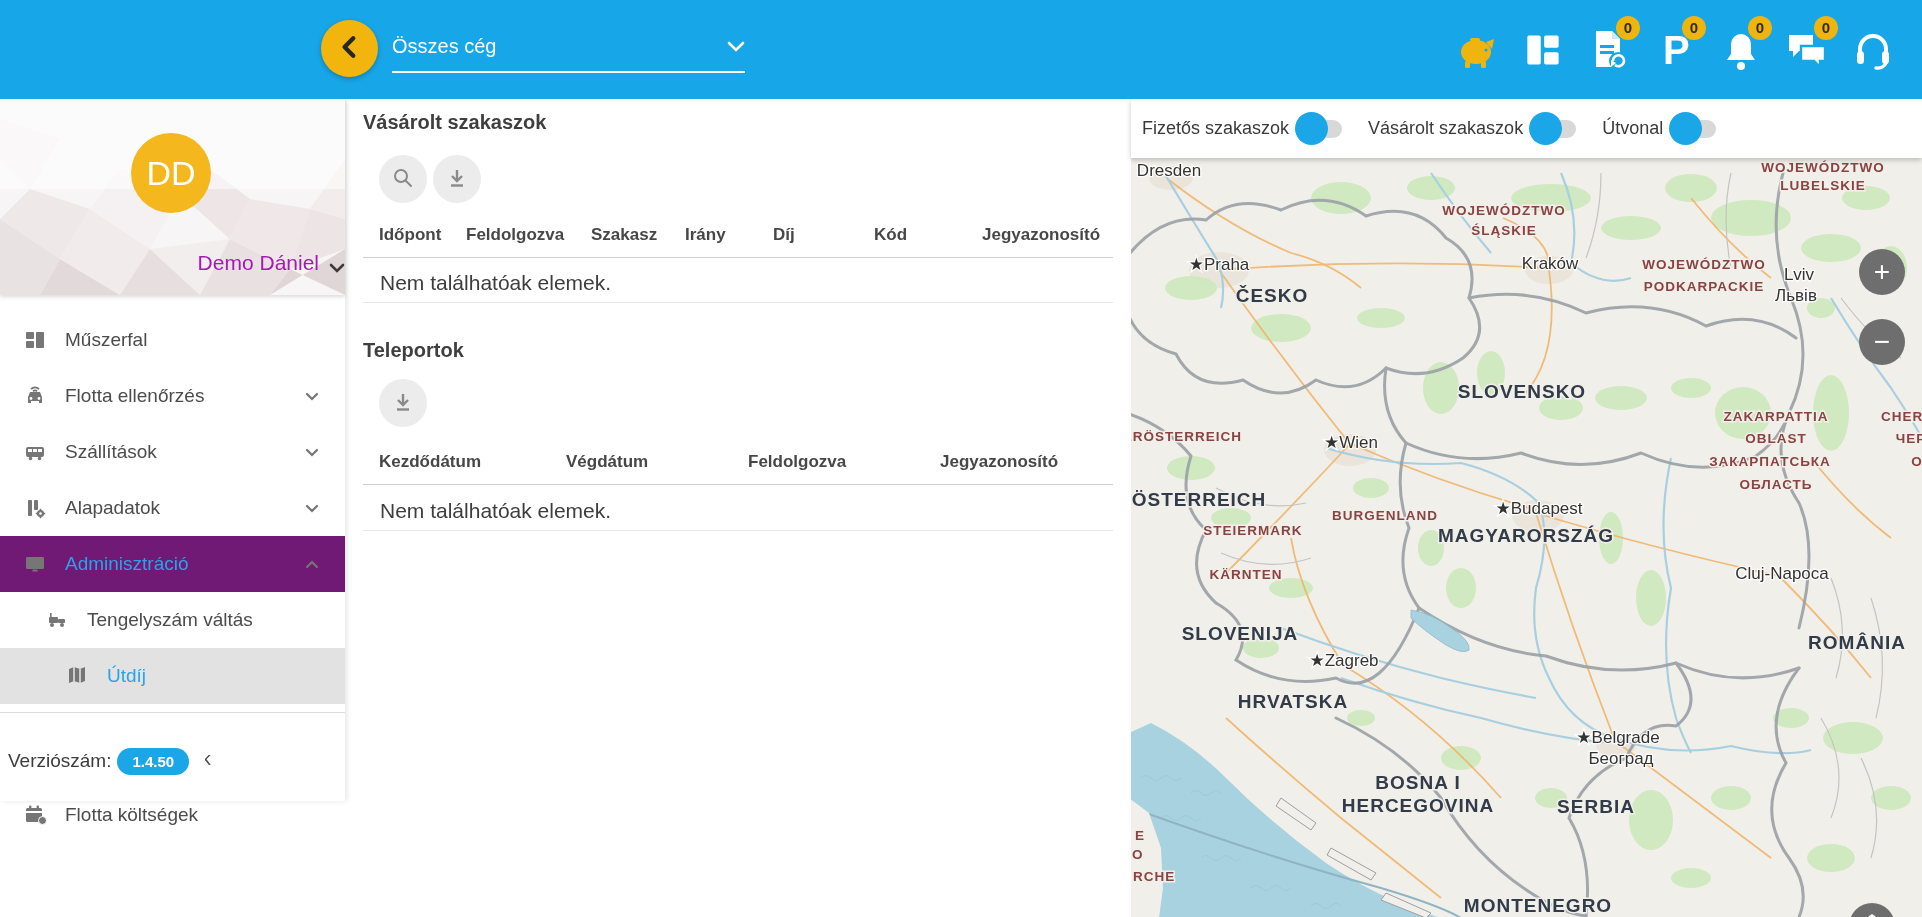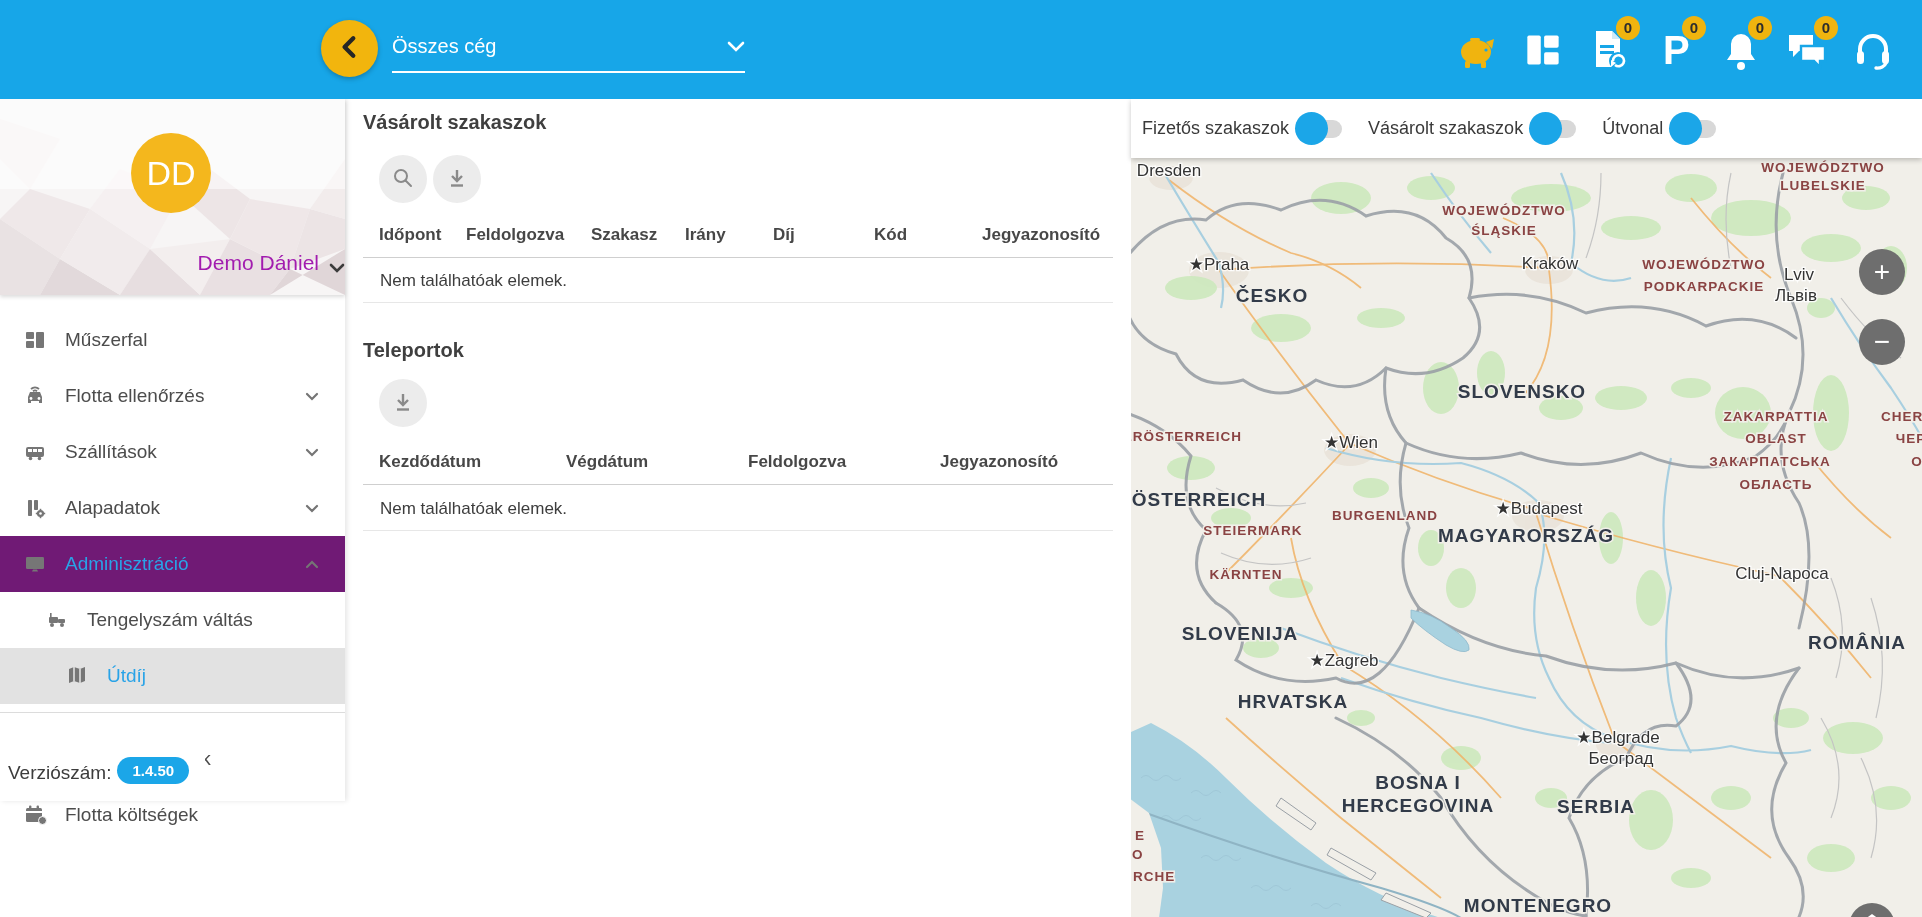--- a/index.html
+++ b/index.html
@@ -47,38 +47,38 @@
   .nav-item .chev { position:absolute; right:26px; }
   .nav-item.sub .nico { margin-left:45px; }
   .nav-item.sub .nlabel { margin-left:18px; }
   .nav-item.active-parent { background:#701a75; }
   .nav-item.active-parent .nlabel { color:#29a3e7; }
   .nav-item.selected { background:#e2e2e2;padding-left:20px; }
   .nav-item.selected .nlabel { color:#29a3e7; }
   .nav-divider { height:1px; background:#dcdcdc; margin:8px 0 18px 0; }
 
   .version-bar { position:absolute; left:0; bottom:17px; height:46px; width:205px;
-    background:#fff; display:flex; align-items:flex-end; padding-left:8px; z-index:5; }
+    background:#fff; display:flex; align-items:center; padding-left:8px; z-index:5; }
   .version-bar .vlabel { font-size:19px; color:#3c3c3c; }
   .version-badge { margin-left:6px; background:#1ba6e8; color:#fff; font-size:15px;
     font-weight:bold; padding:5px 15px; border-radius:14px; }
 
   
   .content { position:absolute; left:345px; top:99px; width:786px; height:818px;
     background:#fff; z-index:10; }
   .content h2 { position:absolute; left:18px; font-size:20px; color:#3f3f3f; }
   .circle-btn { position:absolute; width:48px; height:48px; border-radius:50%;
     background:#ececec; border:none; cursor:pointer;
     display:flex; align-items:center; justify-content:center; }
   .col-row { position:absolute; left:0; width:768px; height:22px; }
   .col-row span { position:absolute; font-weight:bold; font-size:17px; color:#474747;
     white-space:nowrap; cursor:pointer; }
   .hdiv { position:absolute; left:18px; width:750px; height:1px; background:#cfcfcf; }
   .hdiv.light { background:#e7e7e7; }
-  .empty-text { position:absolute; left:35px; font-size:17px; color:#3d3d3d; }
+  .empty-text { position:absolute; left:35px; font-size:21px; color:#3d3d3d; }
 
   
   .map-panel { position:absolute; left:1131px; top:99px; width:791px; height:818px; }
   .map-toggles { position:absolute; left:0; top:0; width:791px; height:59px;
     background:#fff; z-index:20; display:flex; align-items:center; padding-left:11px;
     box-shadow:0 2px 5px rgba(0,0,0,.22); }
   .map-toggles .tlabel { font-size:18px; color:#3a3a3a; white-space:nowrap; }
   .switch { position:relative; width:44px; height:18px; border-radius:9px;
     background:#d8d8d8; margin:0 26px 0 9px; cursor:pointer; flex:none; }
   .switch .knob { position:absolute; left:-3px; top:-8px; width:33px; height:33px;

